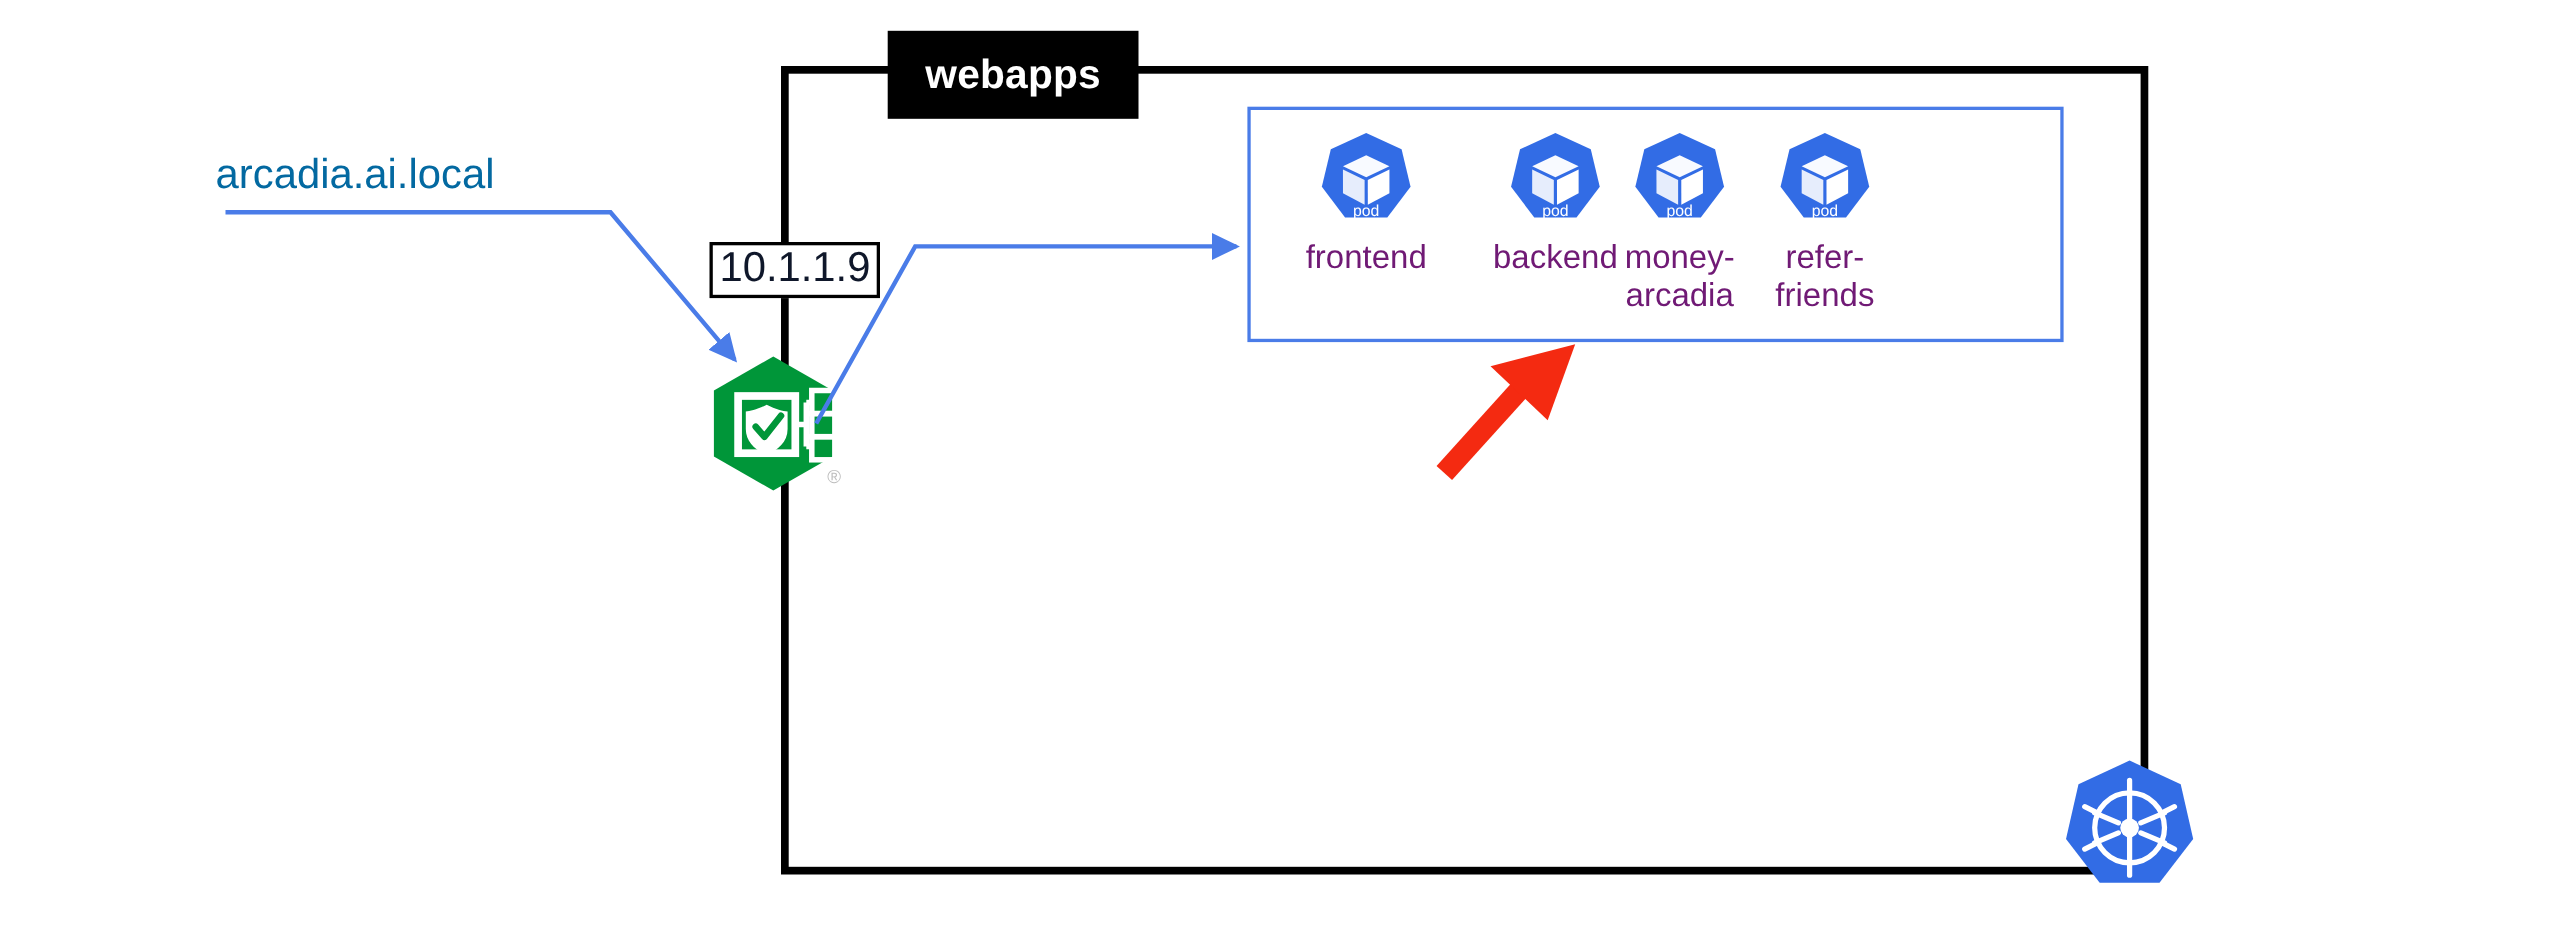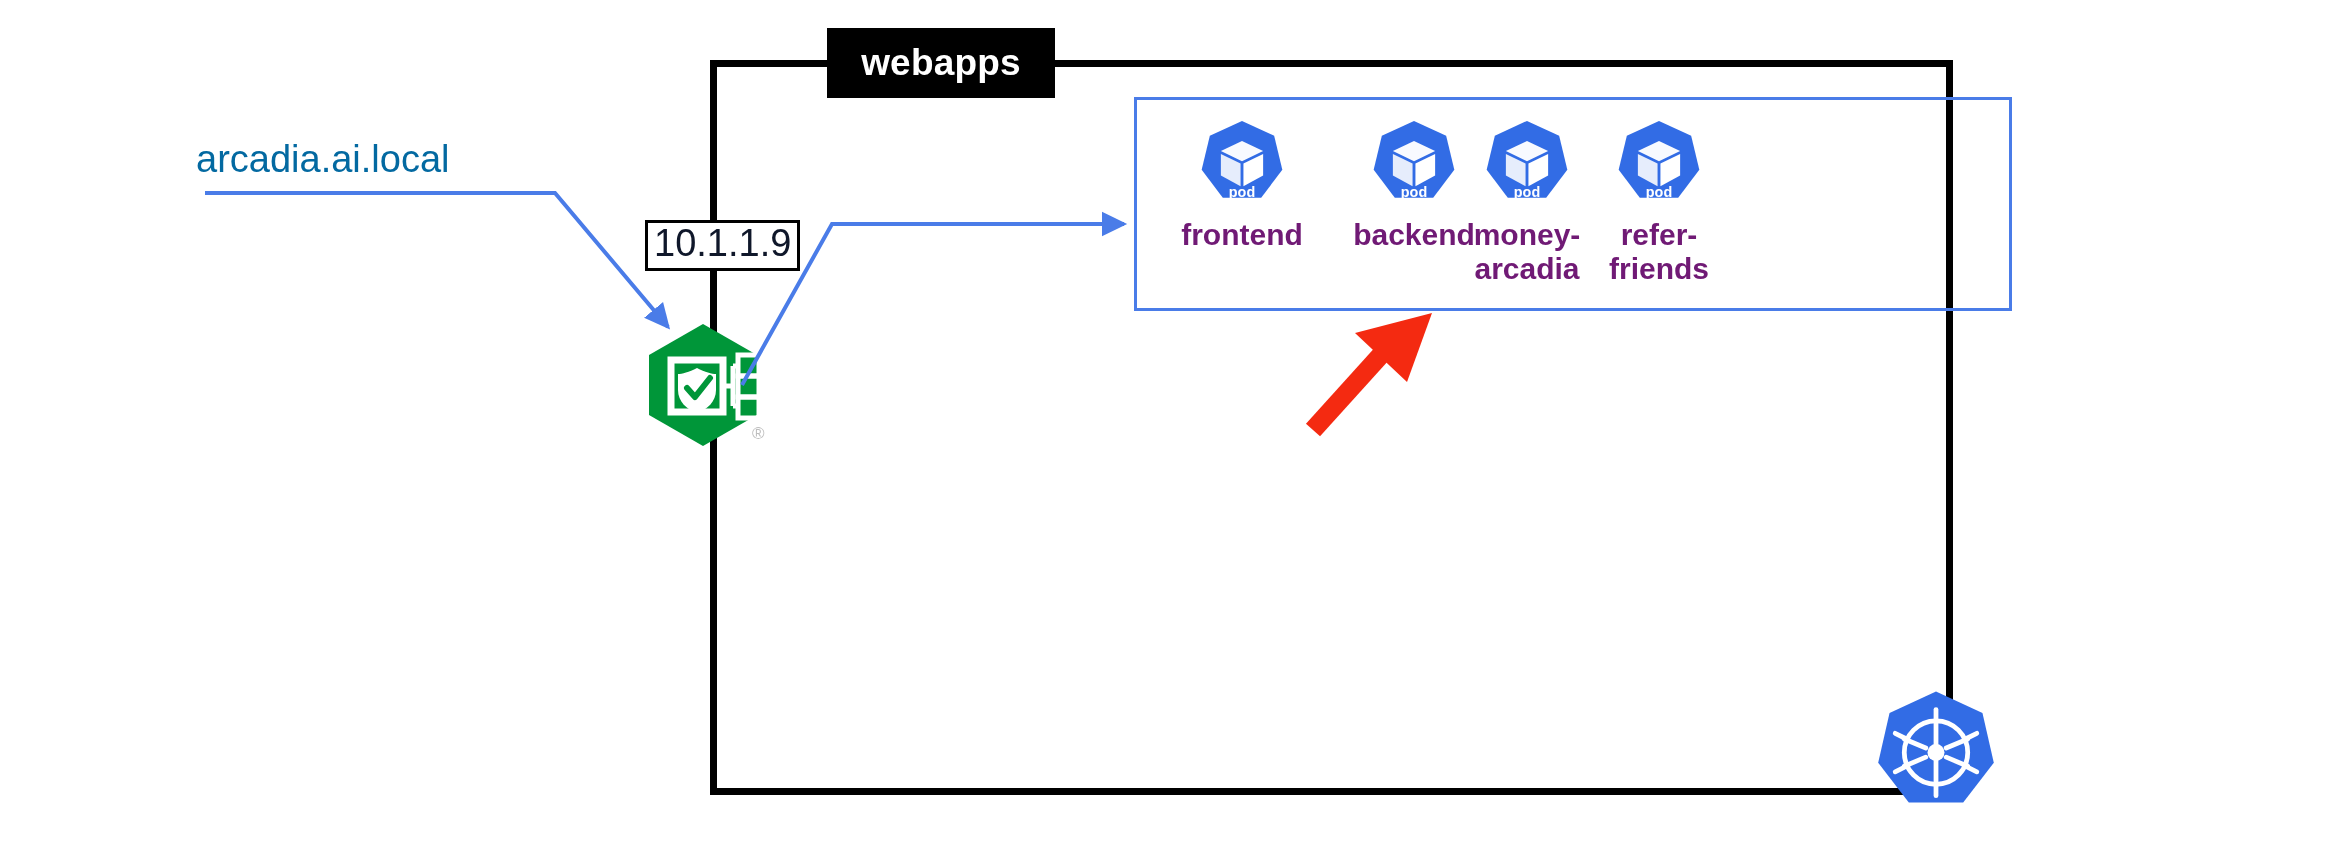--- a/index.html
+++ b/index.html
@@ -27,46 +27,45 @@
     width: 1243px;
     height: 735px;
     border: 7px solid #000000;
     box-sizing: border-box;
     background: transparent;
   }
 
   
   #namespace-label {
     position: absolute;
-    left: 827px;
+    left: 807px;
     top: 28px;
     width: 228px;
-    height: 70px;
+    height: 80px;
     background: #000000;
     color: #ffffff;
     font-size: 37px;
     font-weight: bold;
     letter-spacing: 0.2px;
     display: flex;
     align-items: center;
     justify-content: center;
     box-sizing: border-box;
   }
 
   
   #pods-group {
     position: absolute;
     left: 1134px;
     top: 97px;
-    width: 878px;
+    width: 742px;
     height: 214px;
     border: 3px solid #4a7ce8;
     box-sizing: border-box;
     background: transparent;
-    font-weight: bold;
   }
   .pod-node {
     position: absolute;
     top: 18px;
     width: 170px;
     display: flex;
     flex-direction: column;
     align-items: center;
   }
   .pod-icon {

